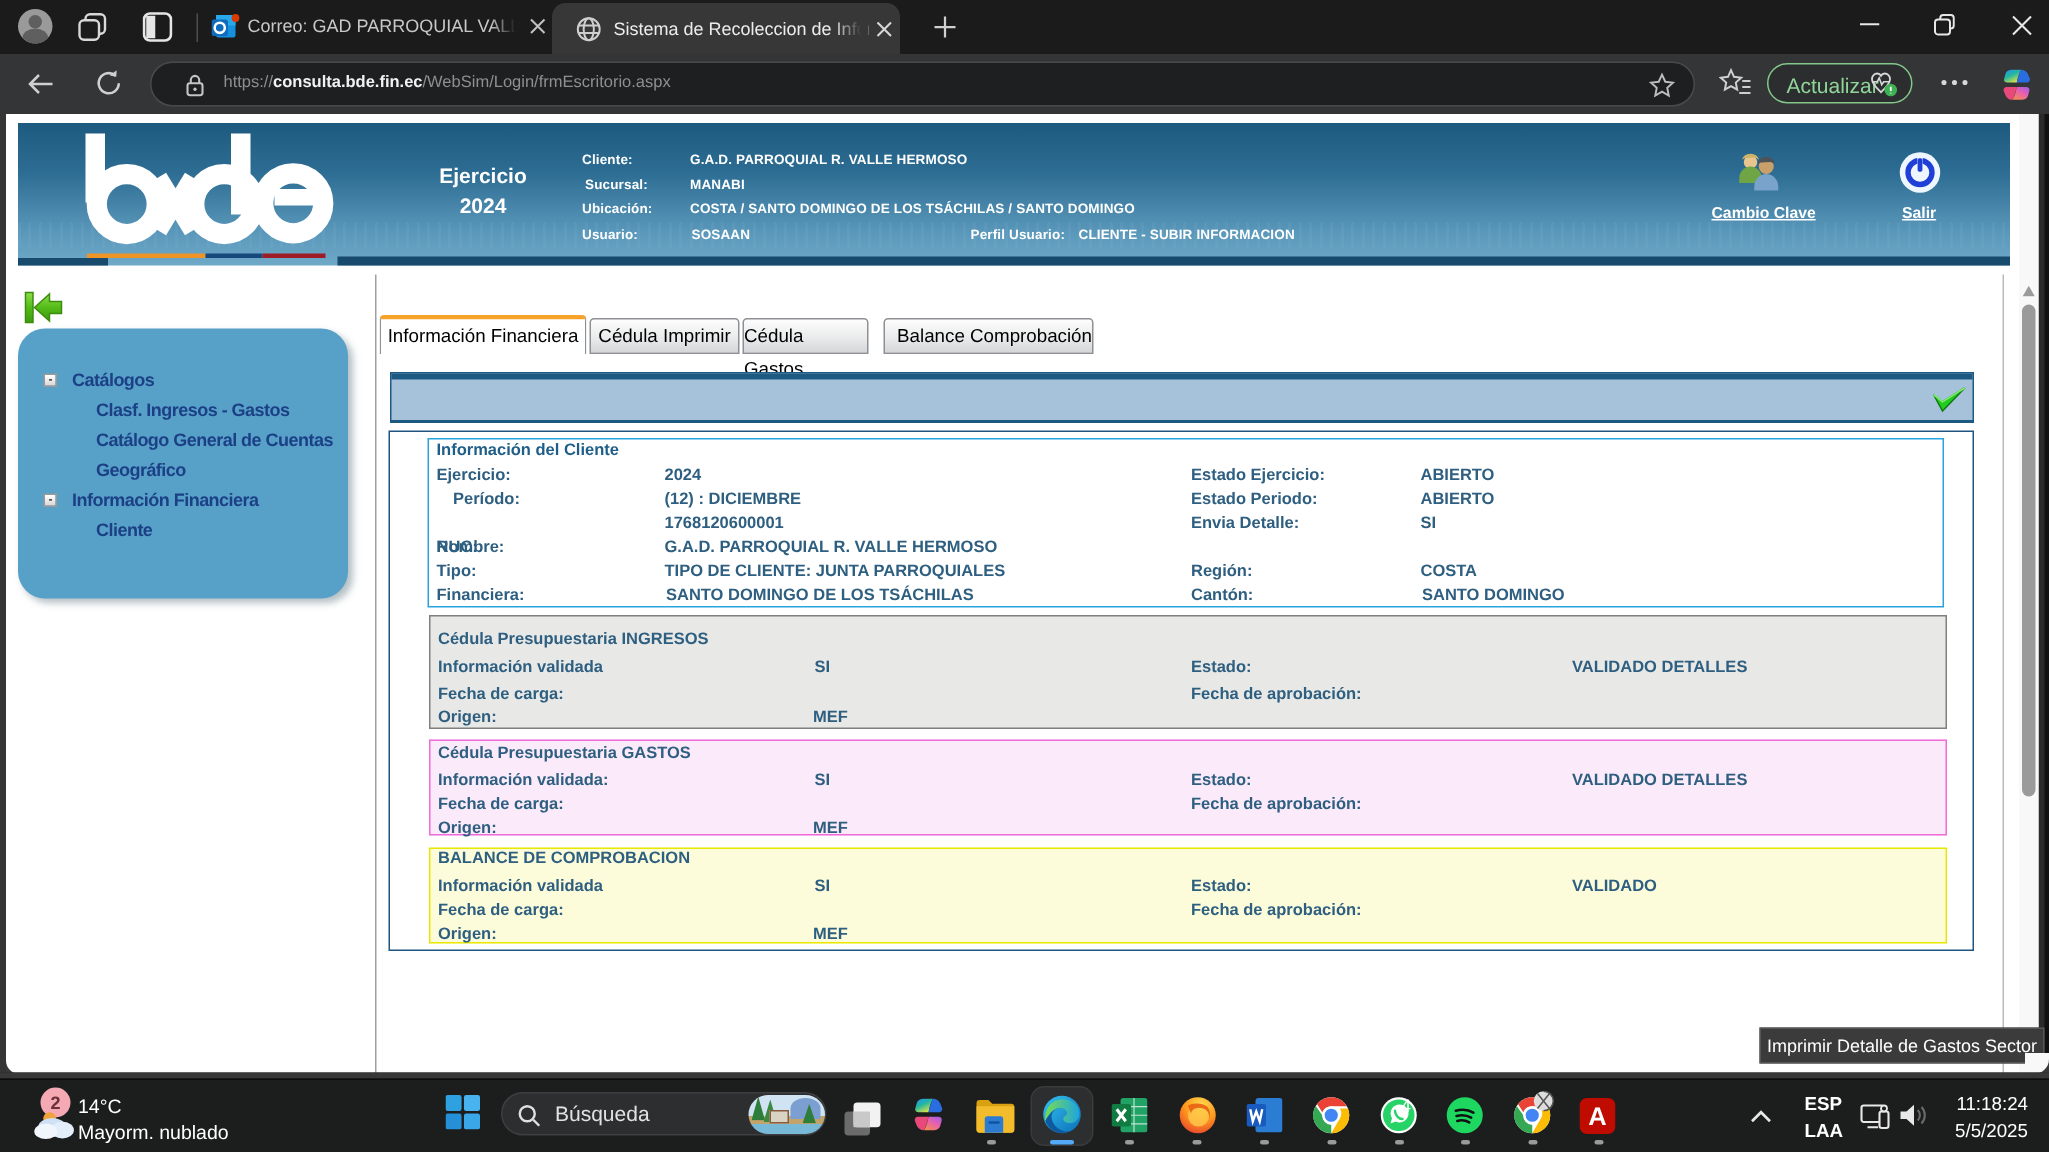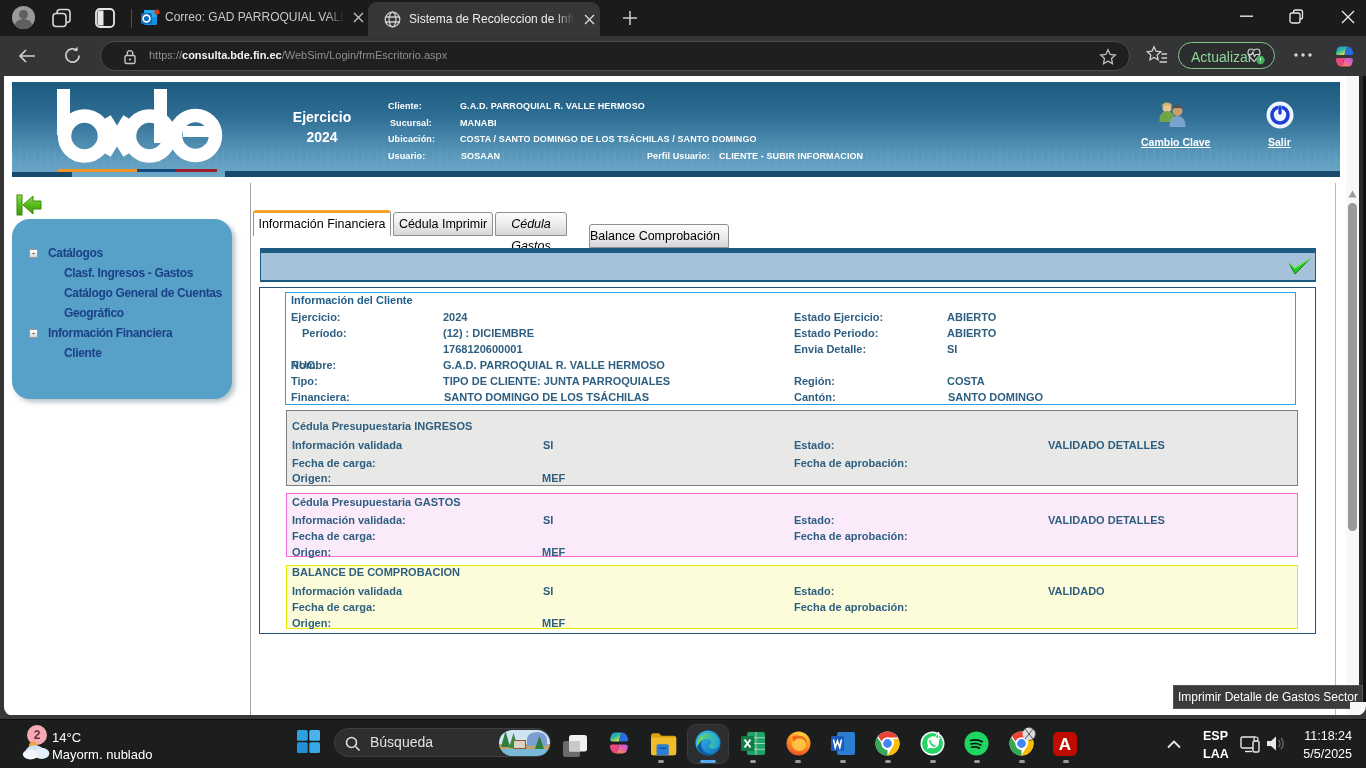--- a/index.html
+++ b/index.html
@@ -227,22 +227,22 @@
   <div class="abs" style="left:52px;top:127px;">Cliente</div>
 </div>
 
 <div class="abs" style="left:250px;top:183px;width:1px;height:533px;background:#a0a0a0;"></div>
 
 <div class="abs" style="left:1335px;top:183px;width:1px;height:533px;background:#bbb;"></div>
 
 <div class="abs" style="left:253px;top:210px;height:26px;font-size:12.5px;color:#000;">
   <div class="abs" style="left:0;top:0;width:138px;height:26px;background:#fff;border:1px solid #8e9094;border-bottom:none;border-top:3px solid #f7a22b;border-radius:3px 3px 0 0;text-align:center;line-height:22px;">Información Financiera</div>
   <div class="abs" style="left:140px;top:2px;width:100px;height:24px;background:linear-gradient(180deg,#fdfdfd,#e8e9ea 60%,#d5d6d8);border:1px solid #8e9094;border-radius:3px 3px 0 0;text-align:center;line-height:22px;">Cédula Imprimir</div>
-  <div class="abs" style="left:242px;top:2px;width:72px;height:24px;background:linear-gradient(180deg,#fdfdfd,#e8e9ea 60%,#d5d6d8);border:1px solid #8e9094;border-radius:3px 3px 0 0;text-align:center;line-height:22px;font-style:italic;">Cédula Gastos</div>
-  <div class="abs" style="left:336px;top:14px;width:140px;height:24px;background:linear-gradient(180deg,#fdfdfd,#e8e9ea 60%,#d5d6d8);border:1px solid #8e9094;border-radius:3px 3px 0 0;text-align:left;line-height:22px;">Balance Comprobación</div>
+  <div class="abs" style="left:242px;top:2px;width:84px;height:24px;background:linear-gradient(180deg,#fdfdfd,#e8e9ea 60%,#d5d6d8);border:1px solid #8e9094;border-radius:3px 3px 0 0;line-height:22px;">Cédula Gastos</div>
+  <div class="abs" style="left:336px;top:2px;width:140px;height:24px;background:linear-gradient(180deg,#fdfdfd,#e8e9ea 60%,#d5d6d8);border:1px solid #8e9094;border-radius:3px 3px 0 0;text-align:right;line-height:22px;">Balance Comprobación</div>
 </div>
 
 <div class="abs" style="left:260px;top:248px;width:1056px;height:34px;background:#a6c1da;border:1px solid #1c5a82;border-bottom:2px solid #1c5a82;">
   <div class="abs" style="left:0;top:0;width:100%;height:4px;background:#1c5a82;"></div>
   <svg class="abs" style="left:1026px;top:8px;" width="24" height="19" viewBox="0 0 24 19">
     <path d="M2 6 L8 17 L23 1.5 L8 11 Z" fill="#22cc22" stroke="#0e7a0e" stroke-width="1"></path>
     <path d="M2 6 L8 11 L23 1.5" fill="none" stroke="#7aee6a" stroke-width="1.2"></path>
   </svg>
 </div>
 

